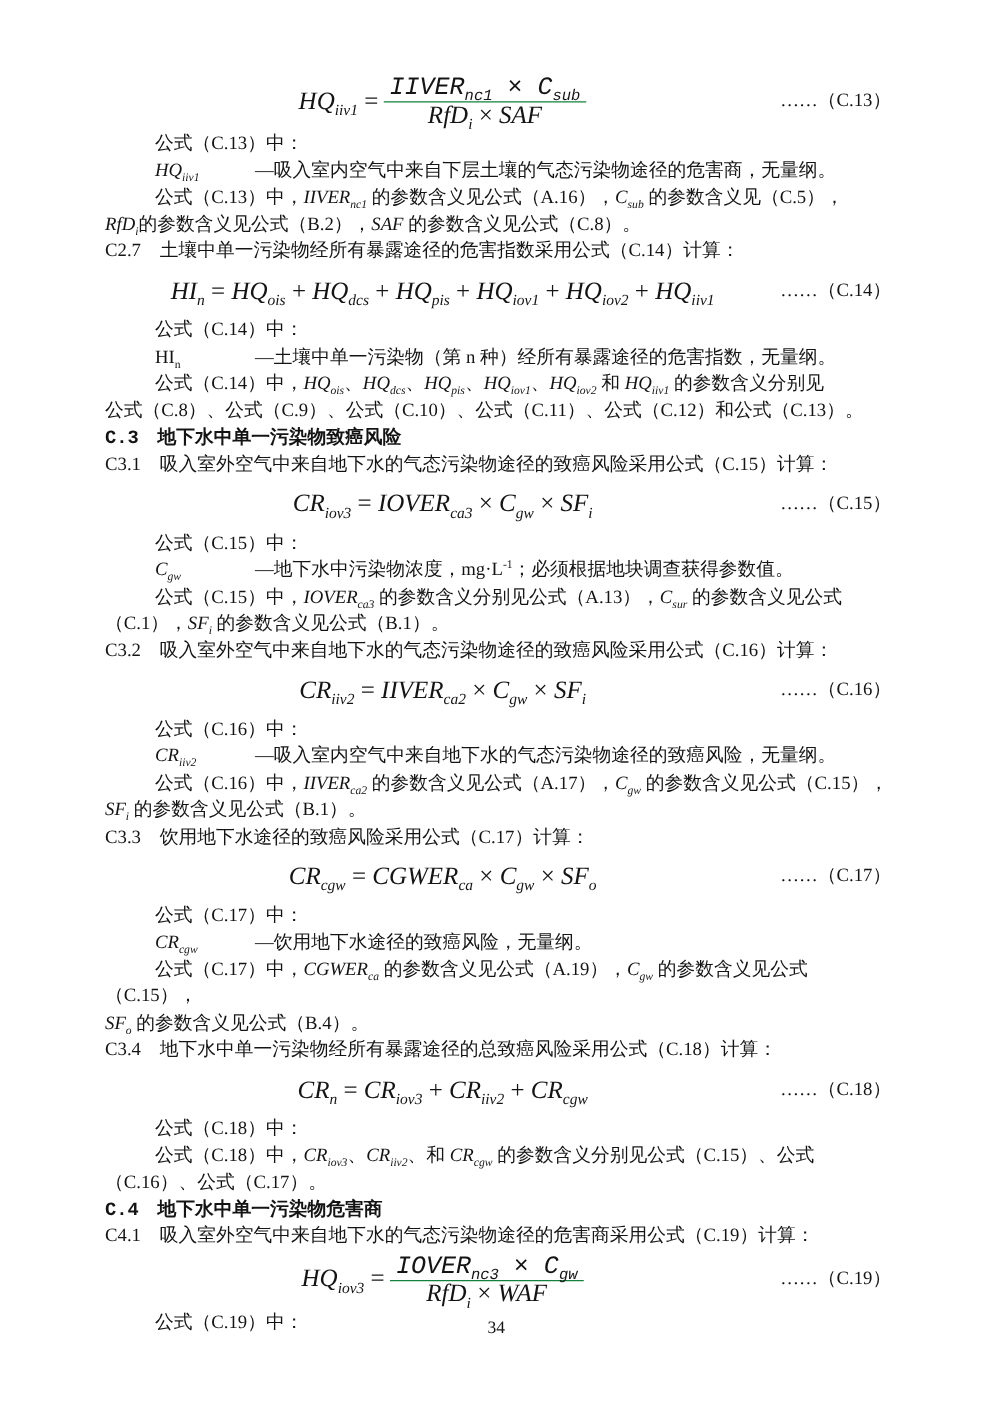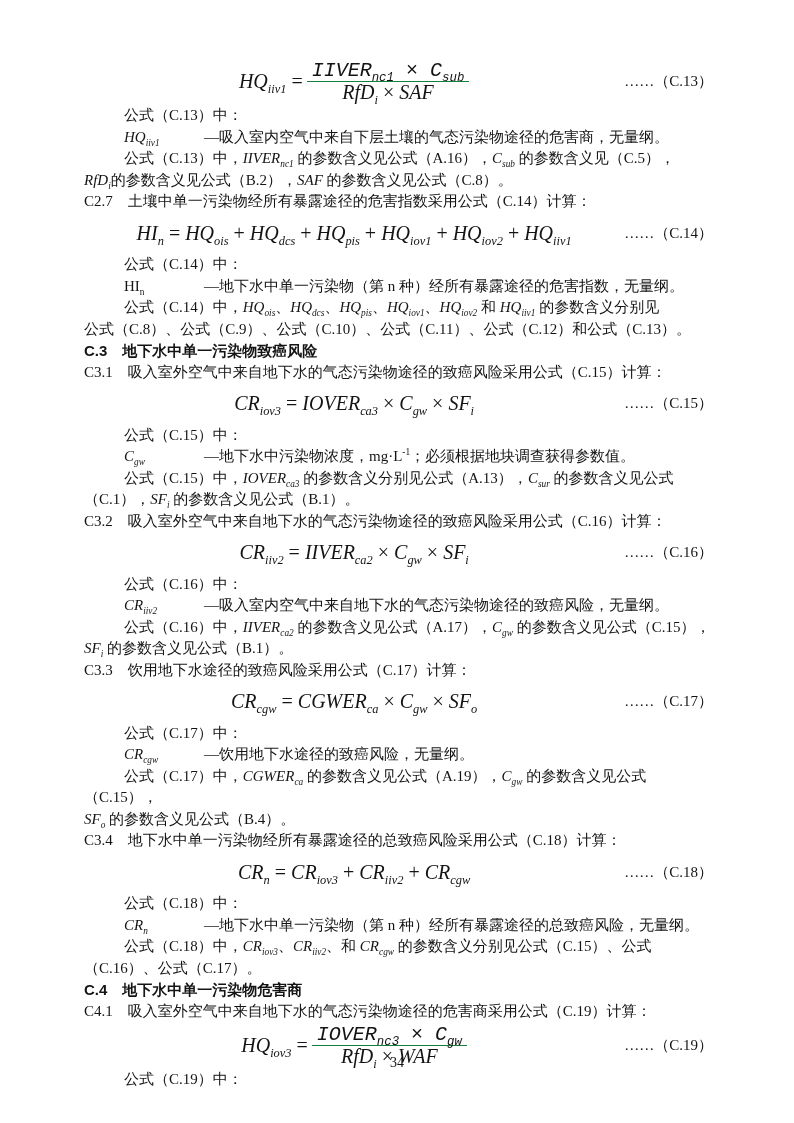--- a/index.html
+++ b/index.html
@@ -9,21 +9,21 @@
     font-family:"Liberation Serif","DejaVu Serif",serif;
     font-size:15px; line-height:21.5px;
     color:#141414;
     position:relative; overflow:hidden;
   }
   .content { padding:58px 81px 0 84px; }
   p.para { margin:0; }
   .indent { text-indent:40px; }
   .heading {
     margin:0; font-weight:bold;
-    font-family:Liberation Sans, sans-serif;
+    font-family:Liberation Mono, monospace;
   }
   .trow { display:flex; padding-left:40px; }
   .term { width:80px; flex:none; }
   .def { flex:1; }
   .formula-row { display:flex; align-items:center; }
   .f-inline { margin:10px 0; }
   .f-frac { margin:3px 0; }
   .f-body { flex:1; text-align:center; font-size:20px; }
   .f-label { flex:none; text-align:right; }
   .eq { display:inline-flex; align-items:center; }
@@ -61,21 +61,21 @@
   <p class="para rich">C2.7　土壤中单一污染物经所有暴露途径的危害指数采用公式（C.14）计算：</p>
 
   <div class="formula-row f-inline">
     <span class="f-body rich"><i>HI<sub>n</sub></i> = <i>HQ<sub>ois</sub></i> + <i>HQ<sub>dcs</sub></i> + <i>HQ<sub>pis</sub></i> + <i>HQ<sub>iov1</sub></i> + <i>HQ<sub>iov2</sub></i> + <i>HQ<sub>iiv1</sub></i></span>
     <span class="f-label">……（C.14）</span>
   </div>
 
   <p class="para indent">公式（C.14）中：</p>
   <div class="trow">
     <span class="term rich">HI<sub>n</sub></span>
-    <span class="def rich">—地下水中单一污染物（第 n 种）经所有暴露途径的危害指数，无量纲。</span>
+    <span class="def rich">—土壤中单一污染物（第 n 种）经所有暴露途径的危害指数，无量纲。</span>
   </div>
   <p class="para indent rich">公式（C.14）中，<i>HQ<sub>ois</sub></i>、<i>HQ<sub>dcs</sub></i>、<i>HQ<sub>pis</sub></i>、<i>HQ<sub>iov1</sub></i>、<i>HQ<sub>iov2</sub></i> 和 <i>HQ<sub>iiv1</sub></i> 的参数含义分别见<br>公式（C.8）、公式（C.9）、公式（C.10）、公式（C.11）、公式（C.12）和公式（C.13）。</p>
 
   <p class="heading">C.3　地下水中单一污染物致癌风险</p>
   <p class="para rich">C3.1　吸入室外空气中来自地下水的气态污染物途径的致癌风险采用公式（C.15）计算：</p>
 
   <div class="formula-row f-inline">
     <span class="f-body rich"><i>CR<sub>iov3</sub></i> = <i>IOVER<sub>ca3</sub></i> × <i>C<sub>gw</sub></i> × <i>SF<sub>i</sub></i></span>
     <span class="f-label">……（C.15）</span>
   </div>
@@ -113,24 +113,20 @@
   </div>
   <p class="para indent rich">公式（C.17）中，<i>CGWER<sub>ca</sub></i> 的参数含义见公式（A.19），<i>C<sub>gw</sub></i> 的参数含义见公式（C.15），<br><i>SF<sub>o</sub></i> 的参数含义见公式（B.4）。</p>
   <p class="para rich">C3.4　地下水中单一污染物经所有暴露途径的总致癌风险采用公式（C.18）计算：</p>
 
   <div class="formula-row f-inline">
     <span class="f-body rich"><i>CR<sub>n</sub></i> = <i>CR<sub>iov3</sub></i> + <i>CR<sub>iiv2</sub></i> + <i>CR<sub>cgw</sub></i></span>
     <span class="f-label">……（C.18）</span>
   </div>
 
   <p class="para indent">公式（C.18）中：</p>
-  <div class="trow">
-    <span class="term rich"><i>CR<sub>n</sub></i></span>
-    <span class="def rich">—地下水中单一污染物（第 n 种）经所有暴露途径的总致癌风险，无量纲。</span>
-  </div>
   <p class="para indent rich">公式（C.18）中，<i>CR<sub>iov3</sub></i>、<i>CR<sub>iiv2</sub></i>、和 <i>CR<sub>cgw</sub></i> 的参数含义分别见公式（C.15）、公式<br>（C.16）、公式（C.17）。</p>
 
   <p class="heading">C.4　地下水中单一污染物危害商</p>
   <p class="para rich">C4.1　吸入室外空气中来自地下水的气态污染物途径的危害商采用公式（C.19）计算：</p>
 
   <div class="formula-row f-frac">
     <span class="f-body">
       <span class="eq">
         <span class="rich"><i>HQ<sub>iov3</sub></i> =</span>
         <span class="frac">

